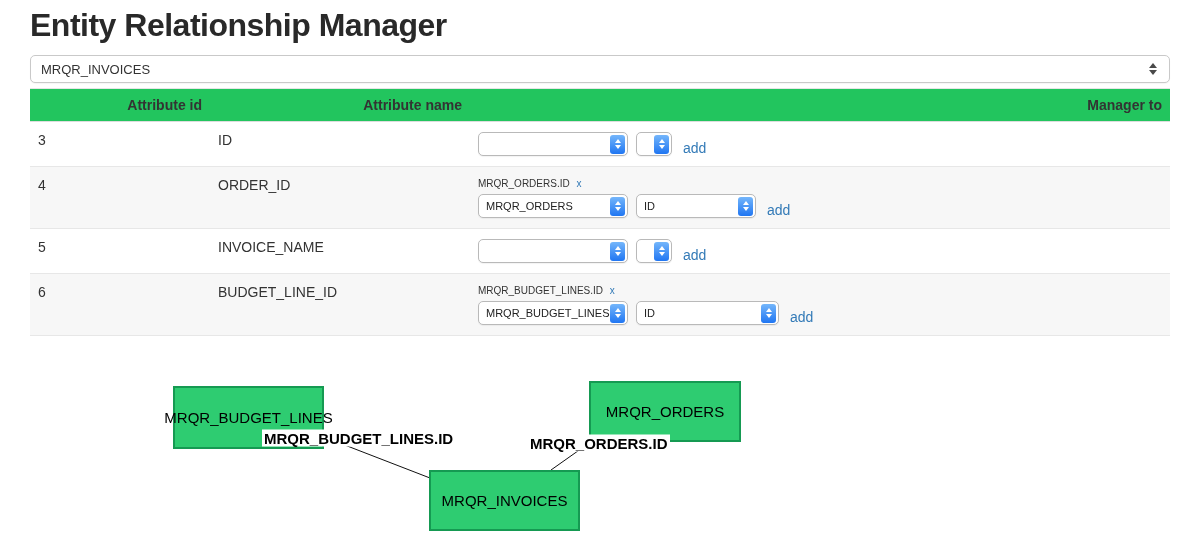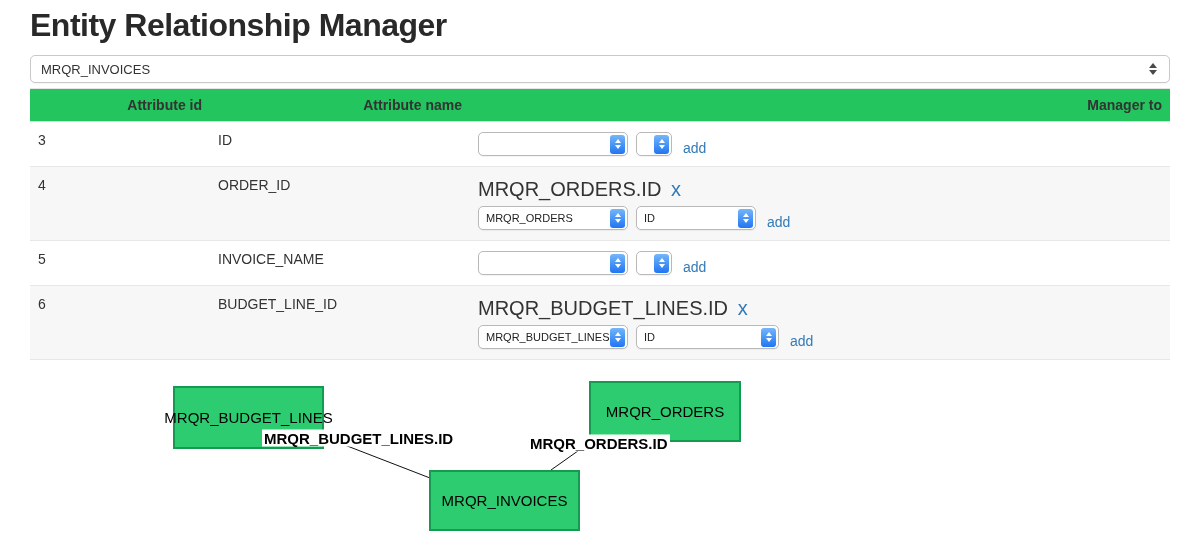--- a/index.html
+++ b/index.html
@@ -22,21 +22,21 @@
   table.attrs { width:1140px; border-collapse:collapse; margin-top:5px; table-layout:fixed; }
   table.attrs th { background:#22c55e; text-align:right; font-size:14px; color:#333;
     padding:8px; border-top:1px solid #e5e5e5; border-bottom:1px solid #ddd; }
   table.attrs col.c1 { width:180px; } table.attrs col.c2 { width:260px; }
   table.attrs td { padding:10px 8px; border-top:1px solid #e7e7e7; font-size:14px;
     color:#333; vertical-align:top; }
   table.attrs tr.striped td { background:#f7f7f7; }
   table.attrs tr:last-child td { border-bottom:1px solid #e7e7e7; }
   .cell-text { padding-top:4px; }
   .controls { display:flex; align-items:flex-end; }
-  .rel-line { font-size:20px; margin-bottom:5px; padding-top:1px; }
+  .rel-line { font-size:10px; margin-bottom:5px; padding-top:1px; }
   .rel-line a { color:#337ab7; text-decoration:none; margin-left:4px; cursor:pointer; }
 
   
   .mac-select { height:24px; border:1px solid #b9b9b9; border-radius:5px; background:#fff;
     display:inline-flex; align-items:center; justify-content:space-between;
     font-size:11px; color:#222; padding-left:7px; cursor:default; overflow:hidden;
     box-shadow:0 1px 1px rgba(0,0,0,.05); flex:none; }
   .mac-select + .mac-select { margin-left:8px; }
   .w150 { width:150px; } .w36 { width:36px; } .w120 { width:120px; } .w143 { width:143px; }
   .stepper { width:15px; height:19px; border-radius:3px; margin-right:2px; flex:none;

